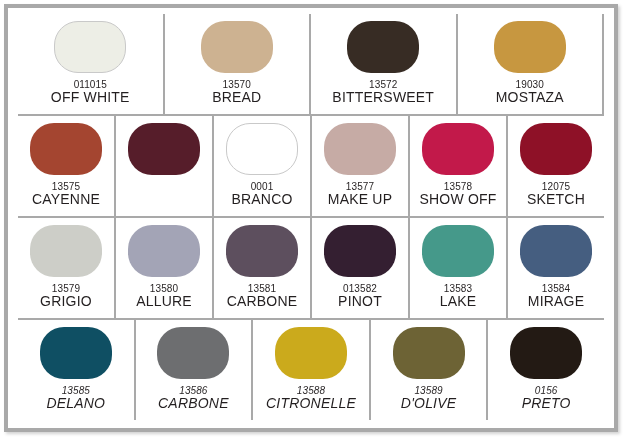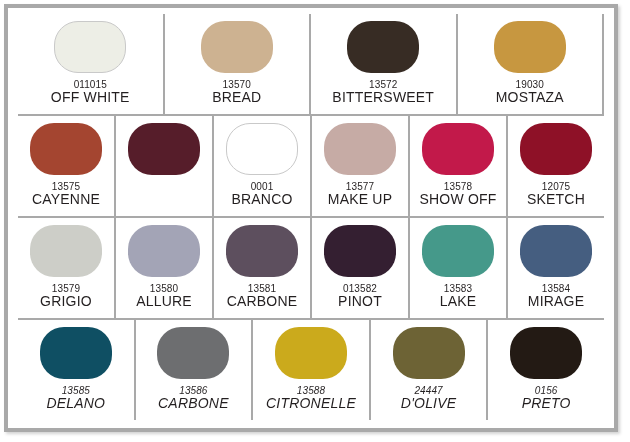--- a/index.html
+++ b/index.html
@@ -223,21 +223,21 @@
         <div class="swatch-cell">
           <div class="swatch-chip" style="background-color: rgb(203, 170, 28);"></div>
           <div class="swatch-label">
             <span class="swatch-code">13588</span>
             <span class="swatch-name">CITRONELLE</span>
           </div>
         </div>
         <div class="swatch-cell">
           <div class="swatch-chip" style="background-color: rgb(109, 99, 53);"></div>
           <div class="swatch-label">
-            <span class="swatch-code">24447</span>
+            <span class="swatch-code">13589</span>
             <span class="swatch-name">D'OLIVE</span>
           </div>
         </div>
         <div class="swatch-cell last-col">
           <div class="swatch-chip" style="background-color: rgb(35, 26, 20);"></div>
           <div class="swatch-label">
             <span class="swatch-code">0156</span>
             <span class="swatch-name">PRETO</span>
           </div>
         </div>

